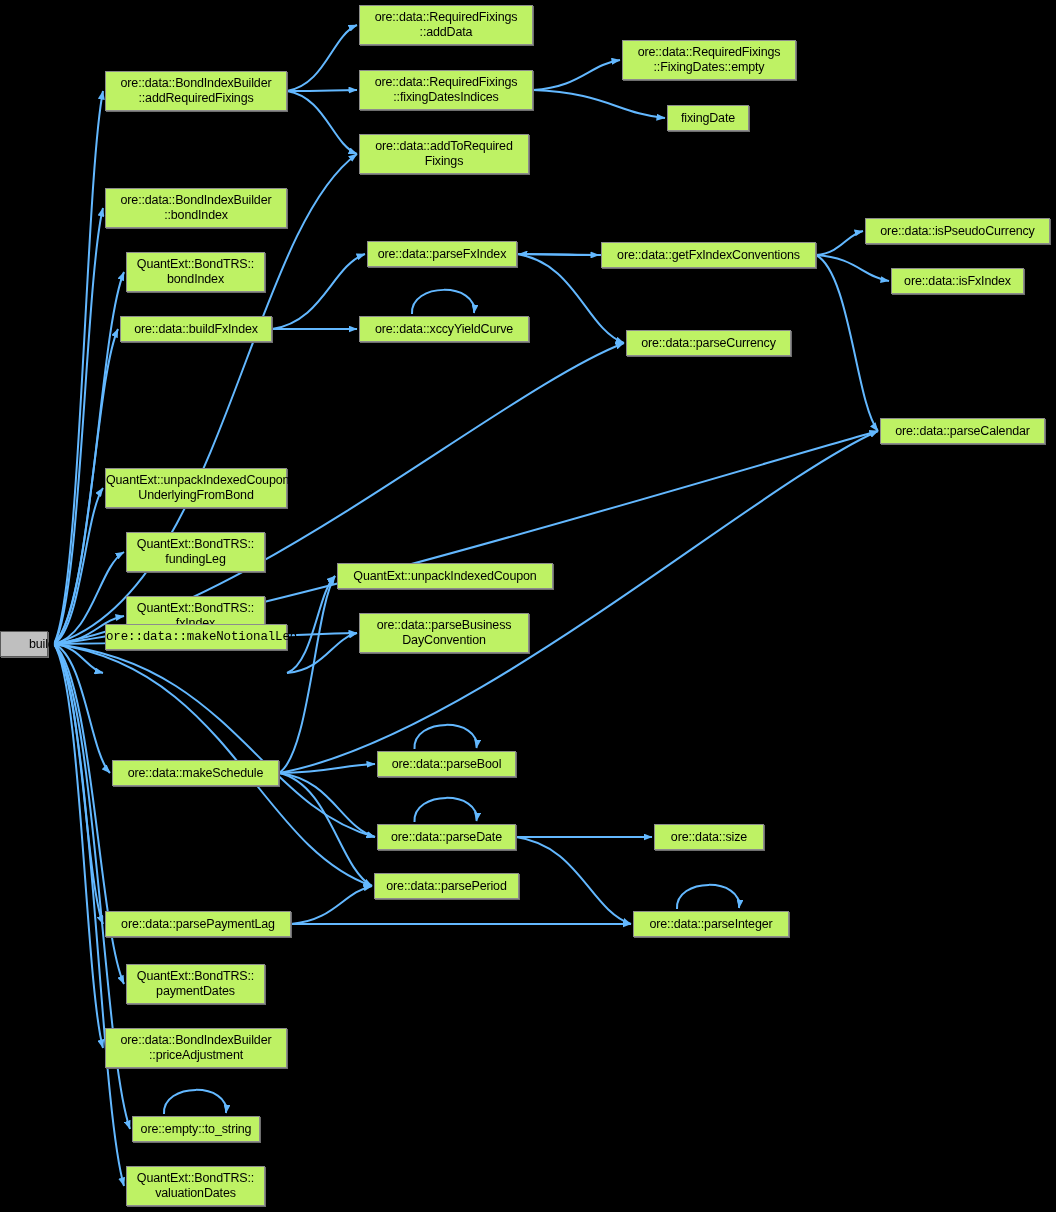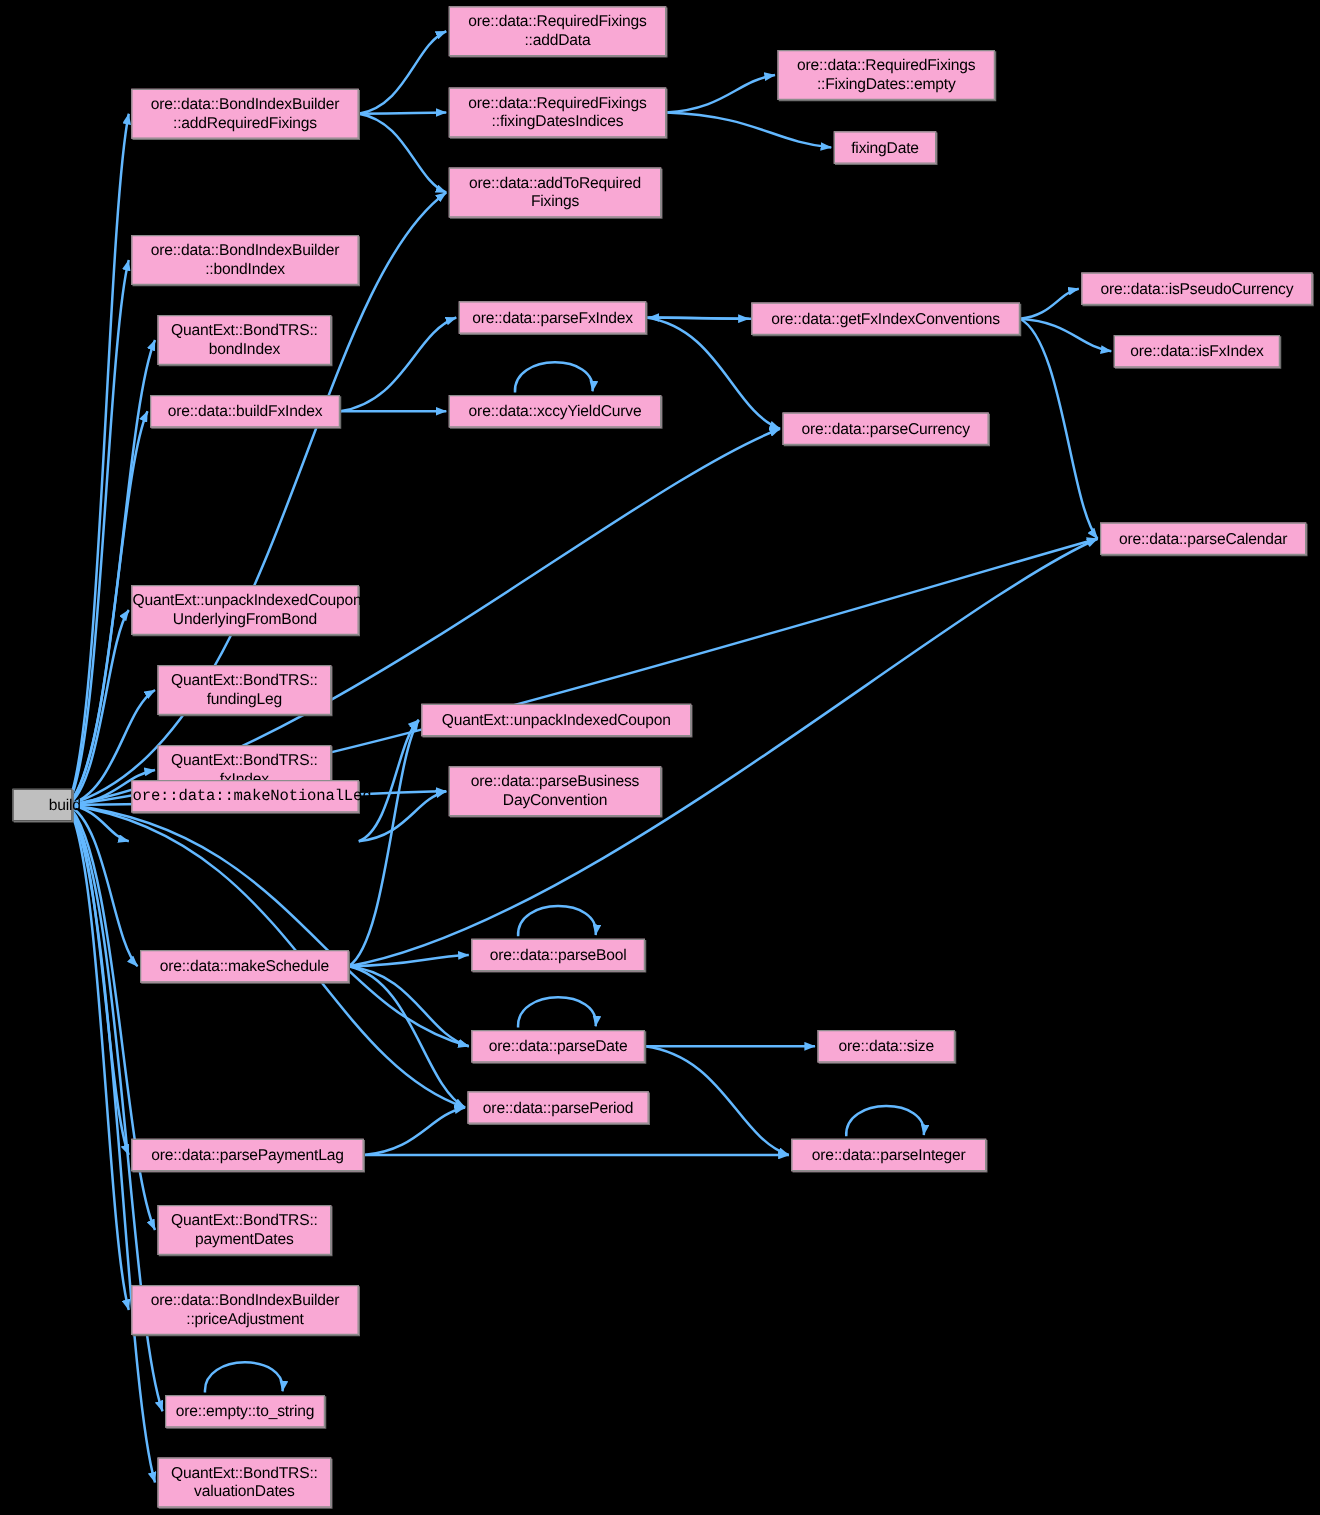--- a/index.html
+++ b/index.html
@@ -27,21 +27,21 @@
   #node-layer {
     position: absolute;
     left: 0;
     top: 0;
     width: 1056px;
     height: 1212px;
   }
   .node {
     position: absolute;
     box-sizing: border-box;
-    background: #f9a8d4;
+    background: #bef264;
     border: 1px solid #8c8c8c;
     color: #000000;
     font-size: 12.5px;
     line-height: 15px;
     letter-spacing: -0.15px;
     text-align: center;
     display: flex;
     align-items: center;
     justify-content: center;
     white-space: pre-line;
@@ -114,21 +114,21 @@
         <path d="M 414.5 822 C 412.5 790, 480.5 790, 476.5 821" fill="none" stroke="#63b8ff" stroke-width="2" marker-end="url(#arrowhead)"></path>
         <path d="M 516 837 C 590.8 837, 603.38 837, 652 837" fill="none" stroke="#63b8ff" stroke-width="2" marker-end="url(#arrowhead)"></path>
         <path d="M 516 837 C 579.25 845.7, 589.8875 910.08, 631 924" fill="none" stroke="#63b8ff" stroke-width="2" marker-end="url(#arrowhead)"></path>
         <path d="M 677 909 C 675 877, 743 877, 739 908" fill="none" stroke="#63b8ff" stroke-width="2" marker-end="url(#arrowhead)"></path>
         <path d="M 291 924 C 335.55 920.2, 343.0425 892.08, 372 886" fill="none" stroke="#63b8ff" stroke-width="2" marker-end="url(#arrowhead)"></path>
         <path d="M 291 924 C 478 924, 509.45 924, 631 924" fill="none" stroke="#63b8ff" stroke-width="2" marker-end="url(#arrowhead)"></path>
         <path d="M 164 1114 C 162 1082, 230 1082, 226 1113" fill="none" stroke="#63b8ff" stroke-width="2" marker-end="url(#arrowhead)"></path>
       </g>
   </svg>
   <div id="node-layer">
-      <div class="node current" style="left: 10px; top: 631px; width: 48px; height: 26px; padding-left: 28px;"><span class="node-label">build</span></div>
+      <div class="node current" style="left: 0; top: 631px; width: 48px; height: 26px; padding-left: 28px;"><span class="node-label">build</span></div>
       <div class="node" style="left: 105px; top: 71px; width: 182px; height: 40px;"><span class="node-label">ore::data::BondIndexBuilder
 ::addRequiredFixings</span></div>
       <div class="node" style="left: 359px; top: 5px; width: 174px; height: 40px;"><span class="node-label">ore::data::RequiredFixings
 ::addData</span></div>
       <div class="node" style="left: 359px; top: 70px; width: 174px; height: 40px;"><span class="node-label">ore::data::RequiredFixings
 ::fixingDatesIndices</span></div>
       <div class="node" style="left: 622px; top: 40px; width: 174px; height: 40px;"><span class="node-label">ore::data::RequiredFixings
 ::FixingDates::empty</span></div>
       <div class="node" style="left: 667px; top: 105px; width: 82px; height: 26px;"><span class="node-label">fixingDate</span></div>
       <div class="node" style="left: 359px; top: 134px; width: 170px; height: 40px;"><span class="node-label">ore::data::addToRequired

